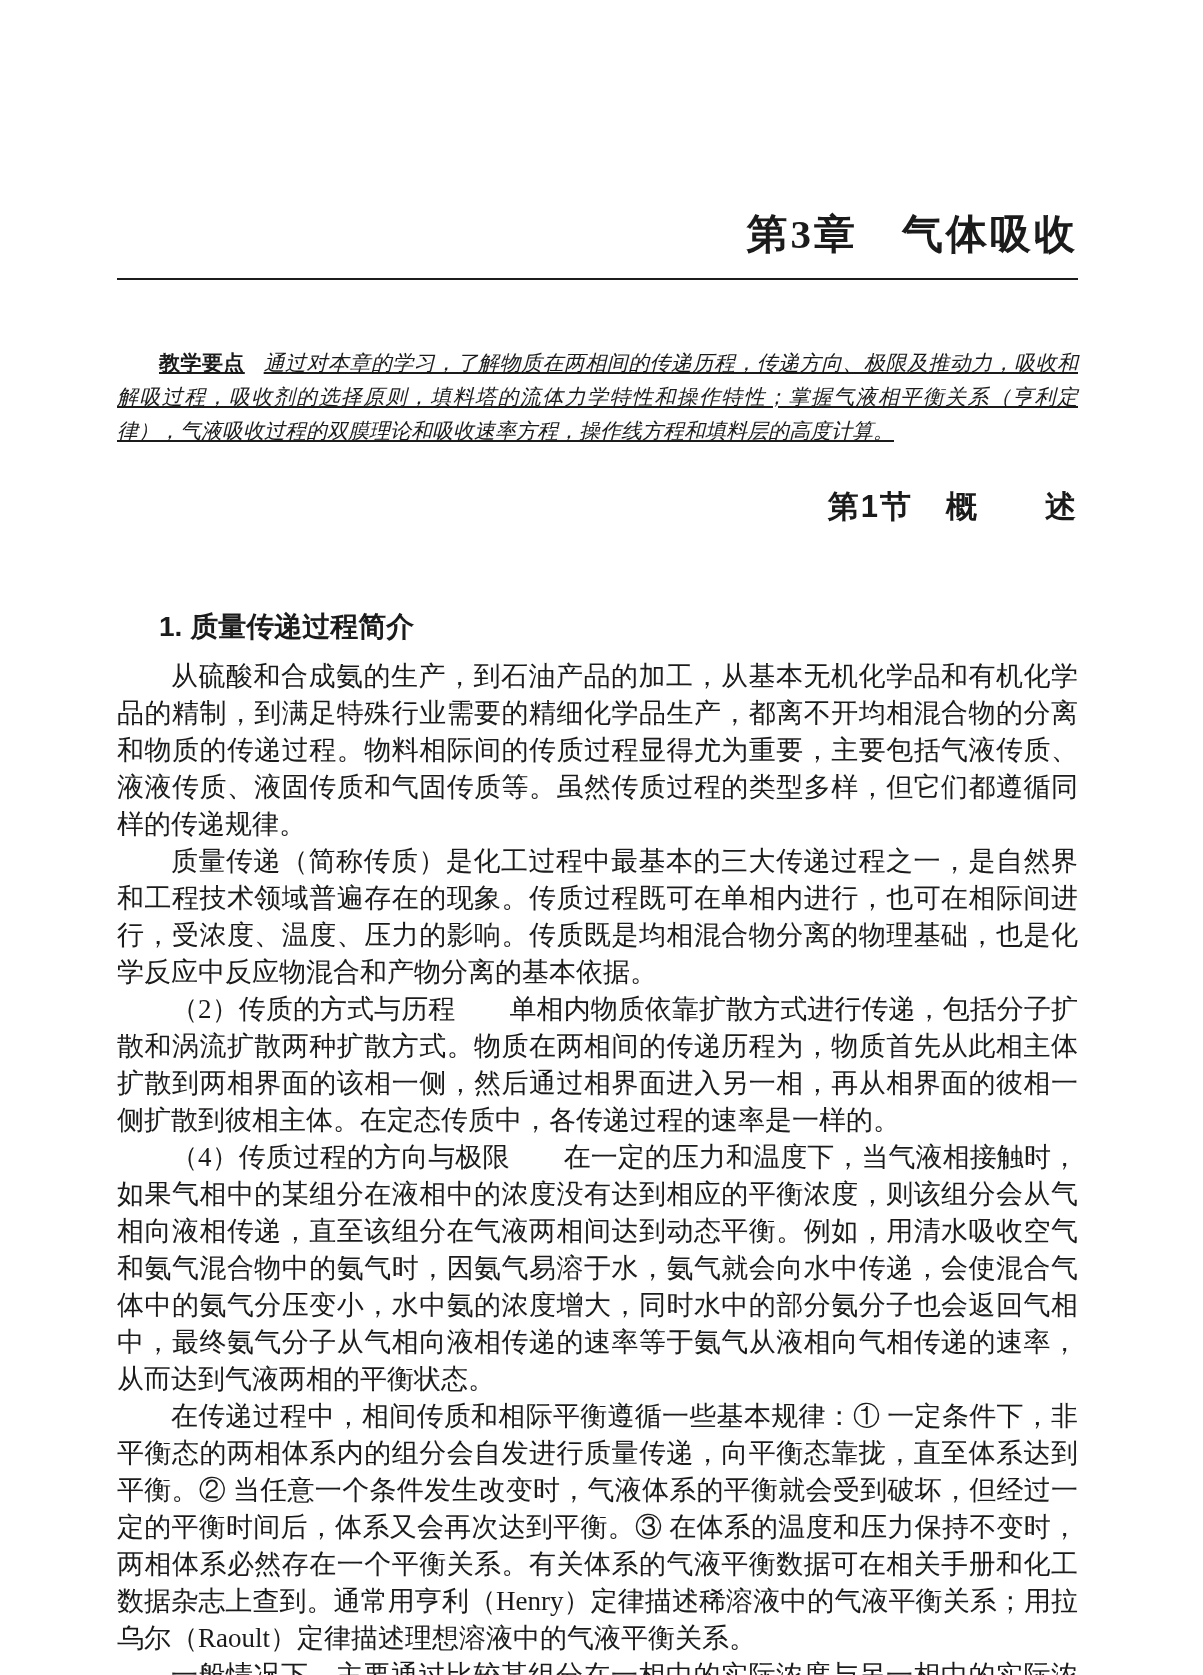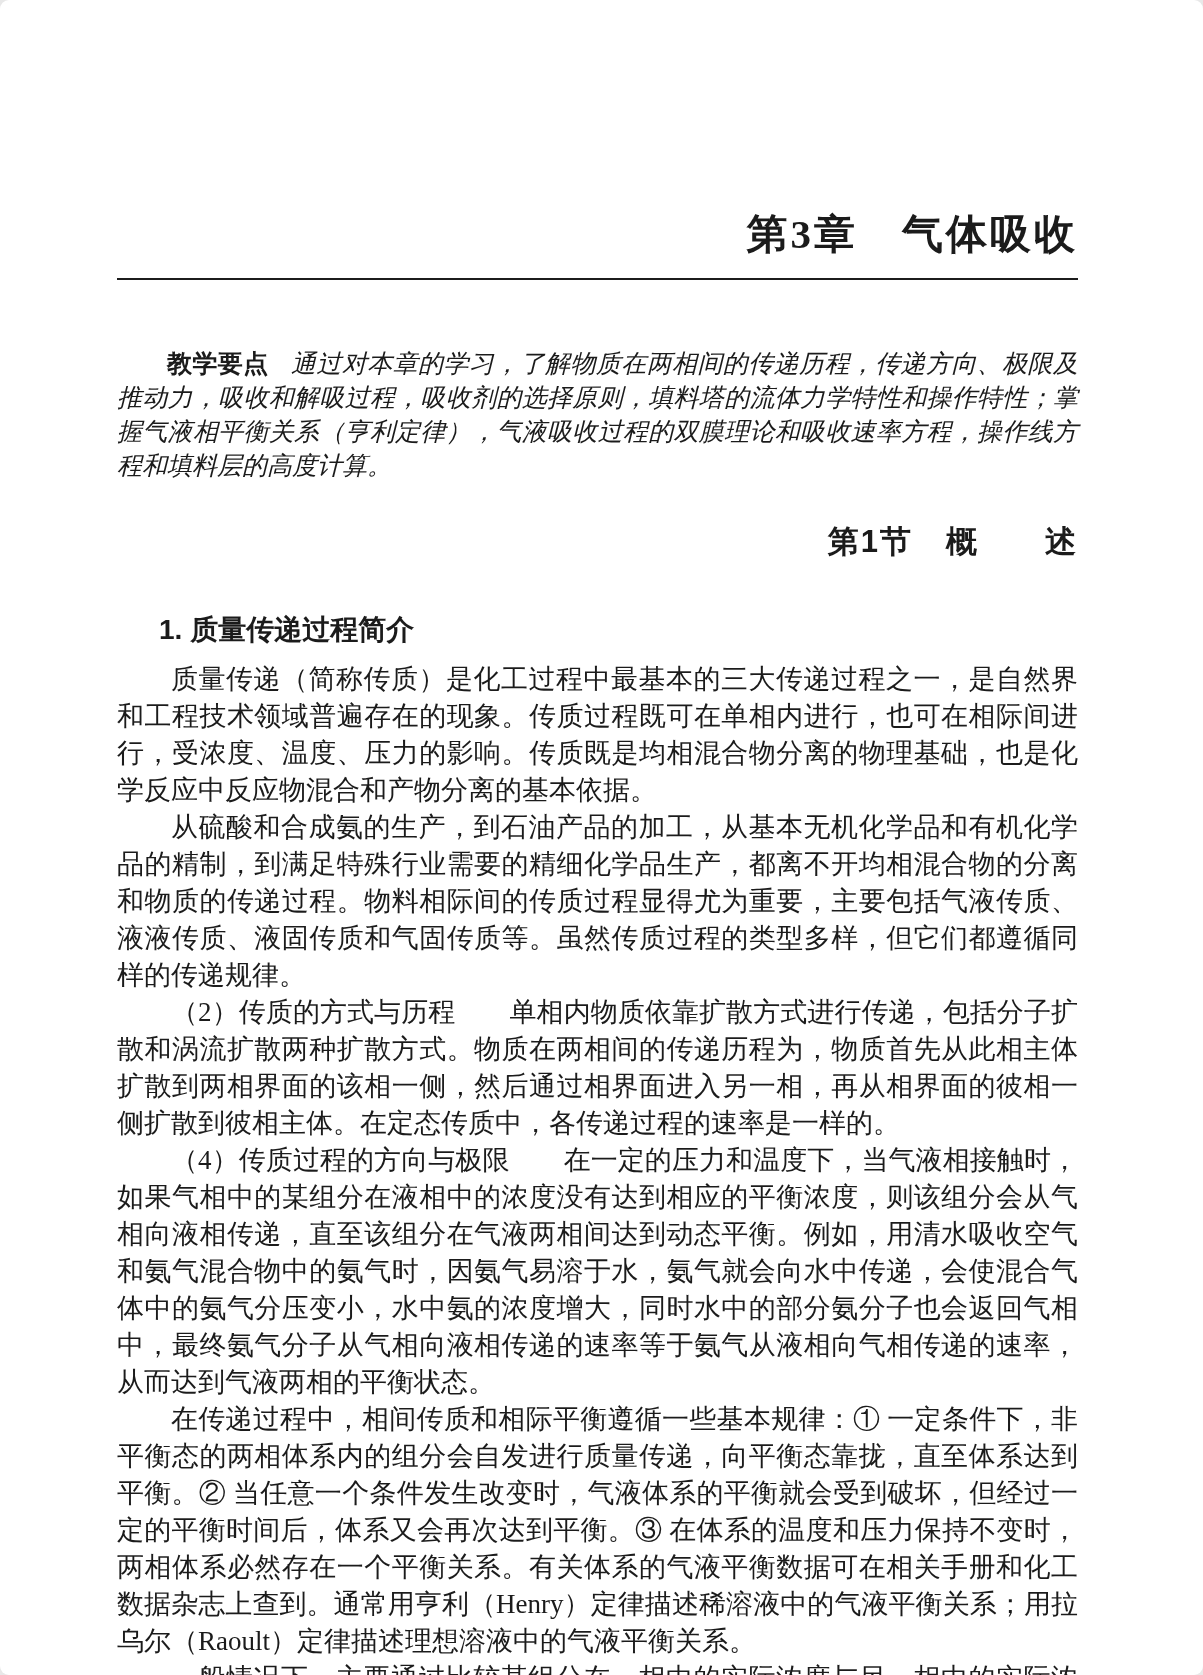--- a/index.html
+++ b/index.html
@@ -9,21 +9,20 @@
   }
   .page {
     position: relative;
     width: 1203px;
     height: 1675px;
     margin: 0 auto;
     background: #ffffff;
     color: #1b1b1b;
     font-family: "Liberation Serif", serif;
     overflow: hidden;
-    border-radius: 9px;
   }
   .content {
     position: absolute;
     left: 117px;
     right: 125px;
     top: 0;
   }
   .chapter-title {
     margin: 212px 0 0 0;
     font-size: 41px;
@@ -34,45 +33,46 @@
     font-family: "Liberation Serif", serif;
   }
   .title-rule {
     height: 0;
     border: none;
     border-top: 2px solid #1c1c1c;
     margin: 22px 0 0 0;
   }
   .intro {
     margin: 66px 0 0 0;
-    font-size: 25px;
+    font-size: 21px;
     line-height: 34px;
     text-align: justify;
     text-indent: 2em;
+    text-decoration: underline;
   }
   .intro-label {
     font-family: "Liberation Sans", sans-serif;
     font-weight: 700;
     font-style: normal;
     margin-right: 0.9em;
   }
   .intro-text {
     font-style: italic;
   }
   .section-title {
     margin: 42px 0 0 0;
     font-family: "Liberation Sans", sans-serif;
     font-size: 31px;
     line-height: 34px;
     font-weight: 700;
     text-align: right;
     letter-spacing: 2px;
   }
   .subsection-title {
-    margin: 56px 0 0 0;
+    margin: 88px 0 0 0;
     font-family: "Liberation Sans", sans-serif;
     font-size: 28px;
     line-height: 30px;
     font-weight: 700;
     text-indent: 1.5em;
   }
   .body-text {
     margin-top: 16px;
   }
   .body-text p {
@@ -95,22 +95,22 @@
 
     <p class="intro">
       <span class="intro-label">教学要点</span><span class="intro-text">通过对本章的学习，了解物质在两相间的传递历程，传递方向、极限及推动力，吸收和解吸过程，吸收剂的选择原则，填料塔的流体力学特性和操作特性；掌握气液相平衡关系（亨利定律），气液吸收过程的双膜理论和吸收速率方程，操作线方程和填料层的高度计算。</span>
     </p>
 
     <h2 class="section-title">第1节　概　　述</h2>
 
     <h3 class="subsection-title">1. 质量传递过程简介</h3>
 
     <div class="body-text">
+      <p>从硫酸和合成氨的生产，到石油产品的加工，从基本无机化学品和有机化学品的精制，到满足特殊行业需要的精细化学品生产，都离不开均相混合物的分离和物质的传递过程。物料相际间的传质过程显得尤为重要，主要包括气液传质、液液传质、液固传质和气固传质等。虽然传质过程的类型多样，但它们都遵循同样的传递规律。</p>
       <p>质量传递（简称传质）是化工过程中最基本的三大传递过程之一，是自然界和工程技术领域普遍存在的现象。传质过程既可在单相内进行，也可在相际间进行，受浓度、温度、压力的影响。传质既是均相混合物分离的物理基础，也是化学反应中反应物混合和产物分离的基本依据。</p>
-      <p>从硫酸和合成氨的生产，到石油产品的加工，从基本无机化学品和有机化学品的精制，到满足特殊行业需要的精细化学品生产，都离不开均相混合物的分离和物质的传递过程。物料相际间的传质过程显得尤为重要，主要包括气液传质、液液传质、液固传质和气固传质等。虽然传质过程的类型多样，但它们都遵循同样的传递规律。</p>
       <p>（2）传质的方式与历程　　单相内物质依靠扩散方式进行传递，包括分子扩散和涡流扩散两种扩散方式。物质在两相间的传递历程为，物质首先从此相主体扩散到两相界面的该相一侧，然后通过相界面进入另一相，再从相界面的彼相一侧扩散到彼相主体。在定态传质中，各传递过程的速率是一样的。</p>
       <p>（4）传质过程的方向与极限　　在一定的压力和温度下，当气液相接触时，如果气相中的某组分在液相中的浓度没有达到相应的平衡浓度，则该组分会从气相向液相传递，直至该组分在气液两相间达到动态平衡。例如，用清水吸收空气和氨气混合物中的氨气时，因氨气易溶于水，氨气就会向水中传递，会使混合气体中的氨气分压变小，水中氨的浓度增大，同时水中的部分氨分子也会返回气相中，最终氨气分子从气相向液相传递的速率等于氨气从液相向气相传递的速率，从而达到气液两相的平衡状态。</p>
       <p>在传递过程中，相间传质和相际平衡遵循一些基本规律：① 一定条件下，非平衡态的两相体系内的组分会自发进行质量传递，向平衡态靠拢，直至体系达到平衡。② 当任意一个条件发生改变时，气液体系的平衡就会受到破坏，但经过一定的平衡时间后，体系又会再次达到平衡。③ 在体系的温度和压力保持不变时，两相体系必然存在一个平衡关系。有关体系的气液平衡数据可在相关手册和化工数据杂志上查到。通常用亨利（Henry）定律描述稀溶液中的气液平衡关系；用拉乌尔（Raoult）定律描述理想溶液中的气液平衡关系。</p>
       <p>一般情况下，主要通过比较某组分在一相中的实际浓度与另一相中的实际浓度所对应的在该相中的平衡浓度的大小来判断传质的方向和极限。例如，对氯化氢气体向水中的传递过程，如</p>
     </div>
 
   </div>
 </div>
 
 </body></html>

